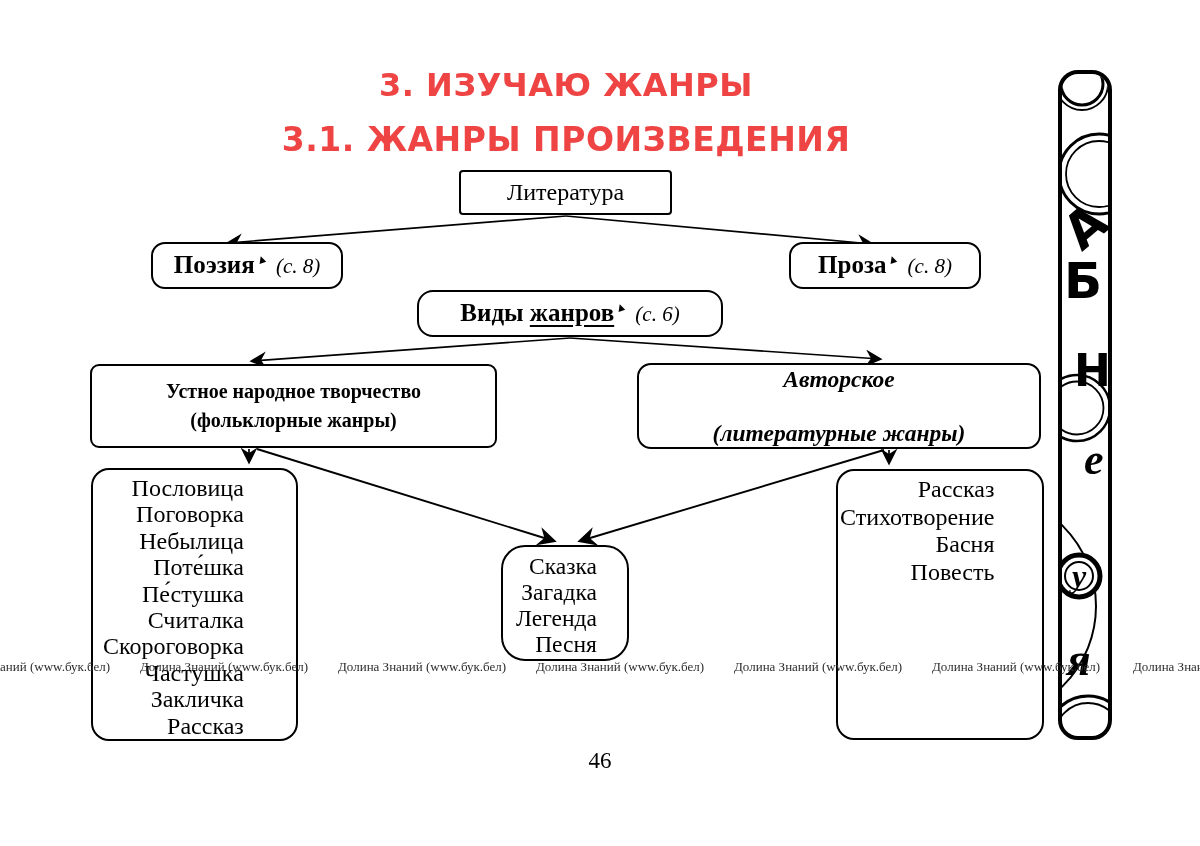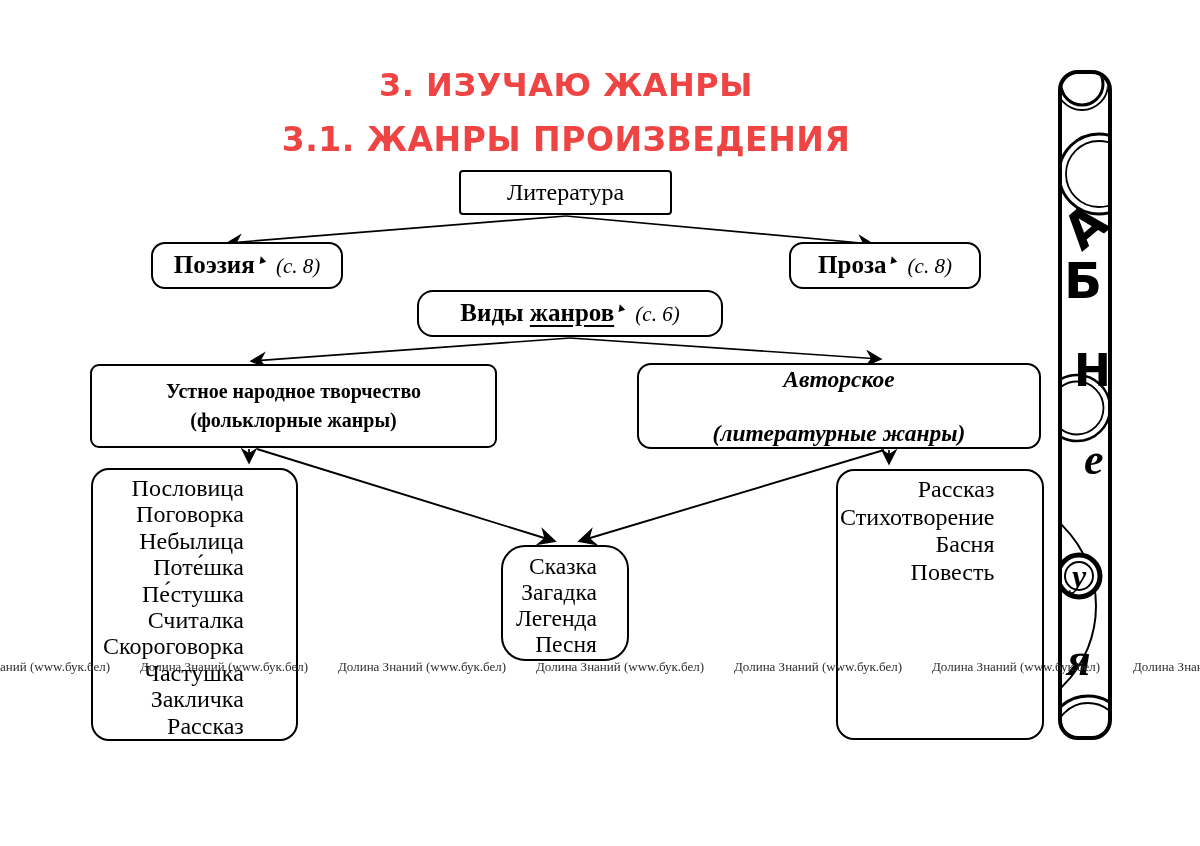--- a/index.html
+++ b/index.html
@@ -164,20 +164,21 @@
   </div>
 
   <span class="wm" style="left:-58px">Долина Знаний (www.бук.бел)</span>
   <span class="wm" style="left:140px">Долина Знаний (www.бук.бел)</span>
   <span class="wm" style="left:338px">Долина Знаний (www.бук.бел)</span>
   <span class="wm" style="left:536px">Долина Знаний (www.бук.бел)</span>
   <span class="wm" style="left:734px">Долина Знаний (www.бук.бел)</span>
   <span class="wm" style="left:932px">Долина Знаний (www.бук.бел)</span>
   <span class="wm" style="left:1133px">Долина Знаний (www.бук.бел)</span>
 
+  <div class="pagenum">46</div>
 
   <div class="strip">
     <svg width="46" height="662" viewBox="0 0 46 662">
 
       <circle cx="20" cy="10" r="21" fill="none" stroke="#000" stroke-width="3"></circle>
       <circle cx="20" cy="10" r="26" fill="none" stroke="#000" stroke-width="1.8"></circle>
 
       <circle cx="37" cy="100" r="40" fill="none" stroke="#000" stroke-width="3"></circle>
       <circle cx="37" cy="100" r="33" fill="none" stroke="#000" stroke-width="1.8"></circle>
 

